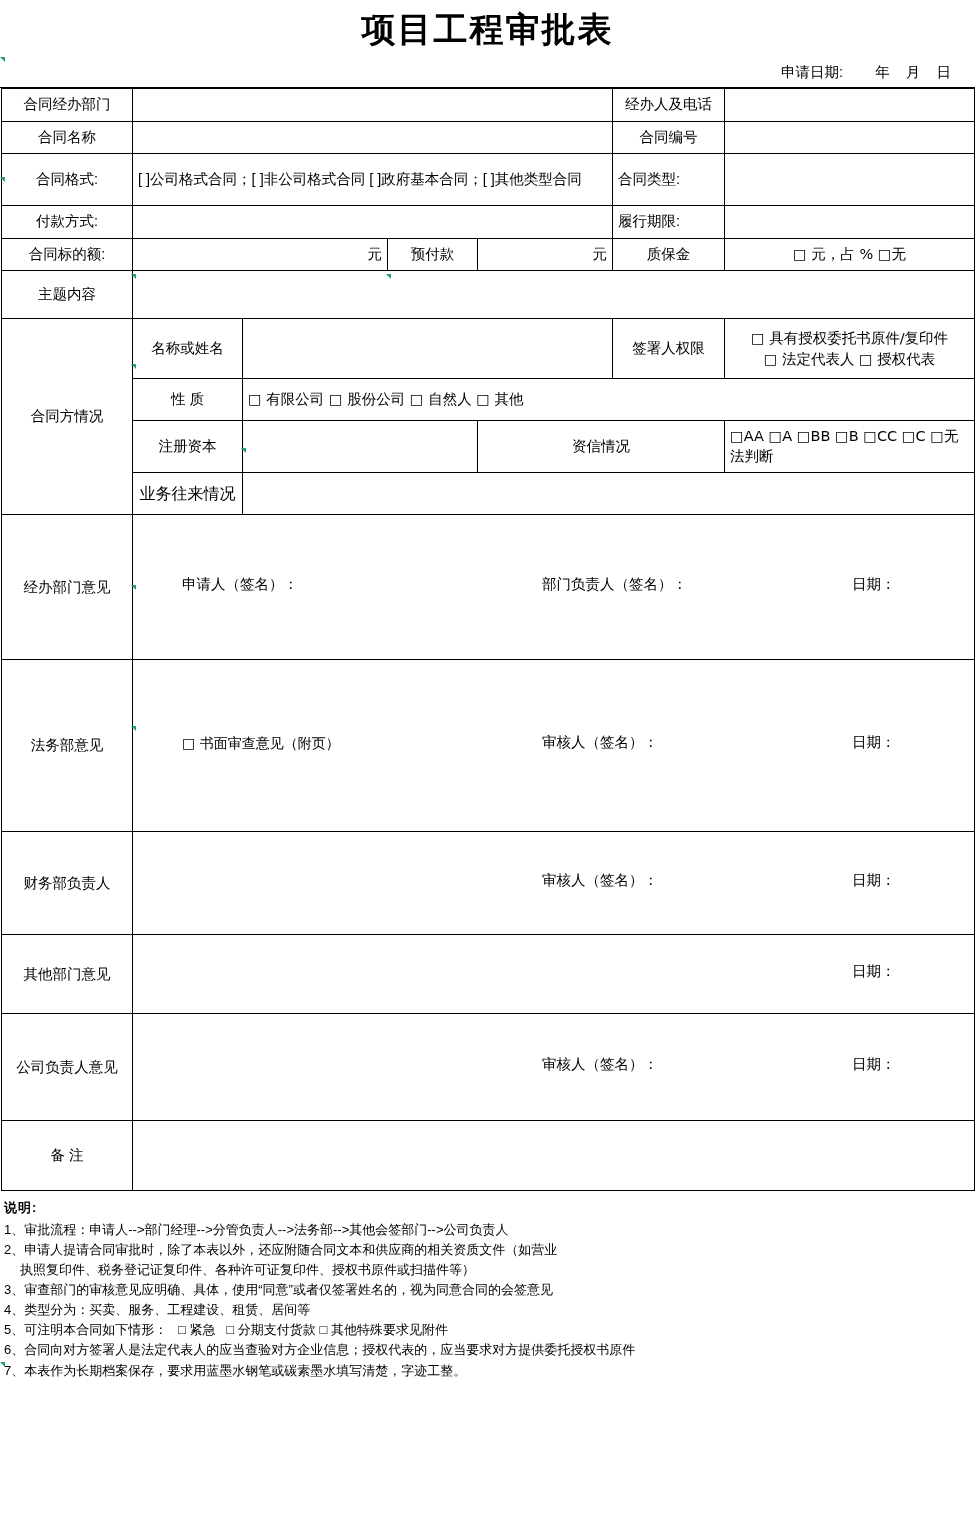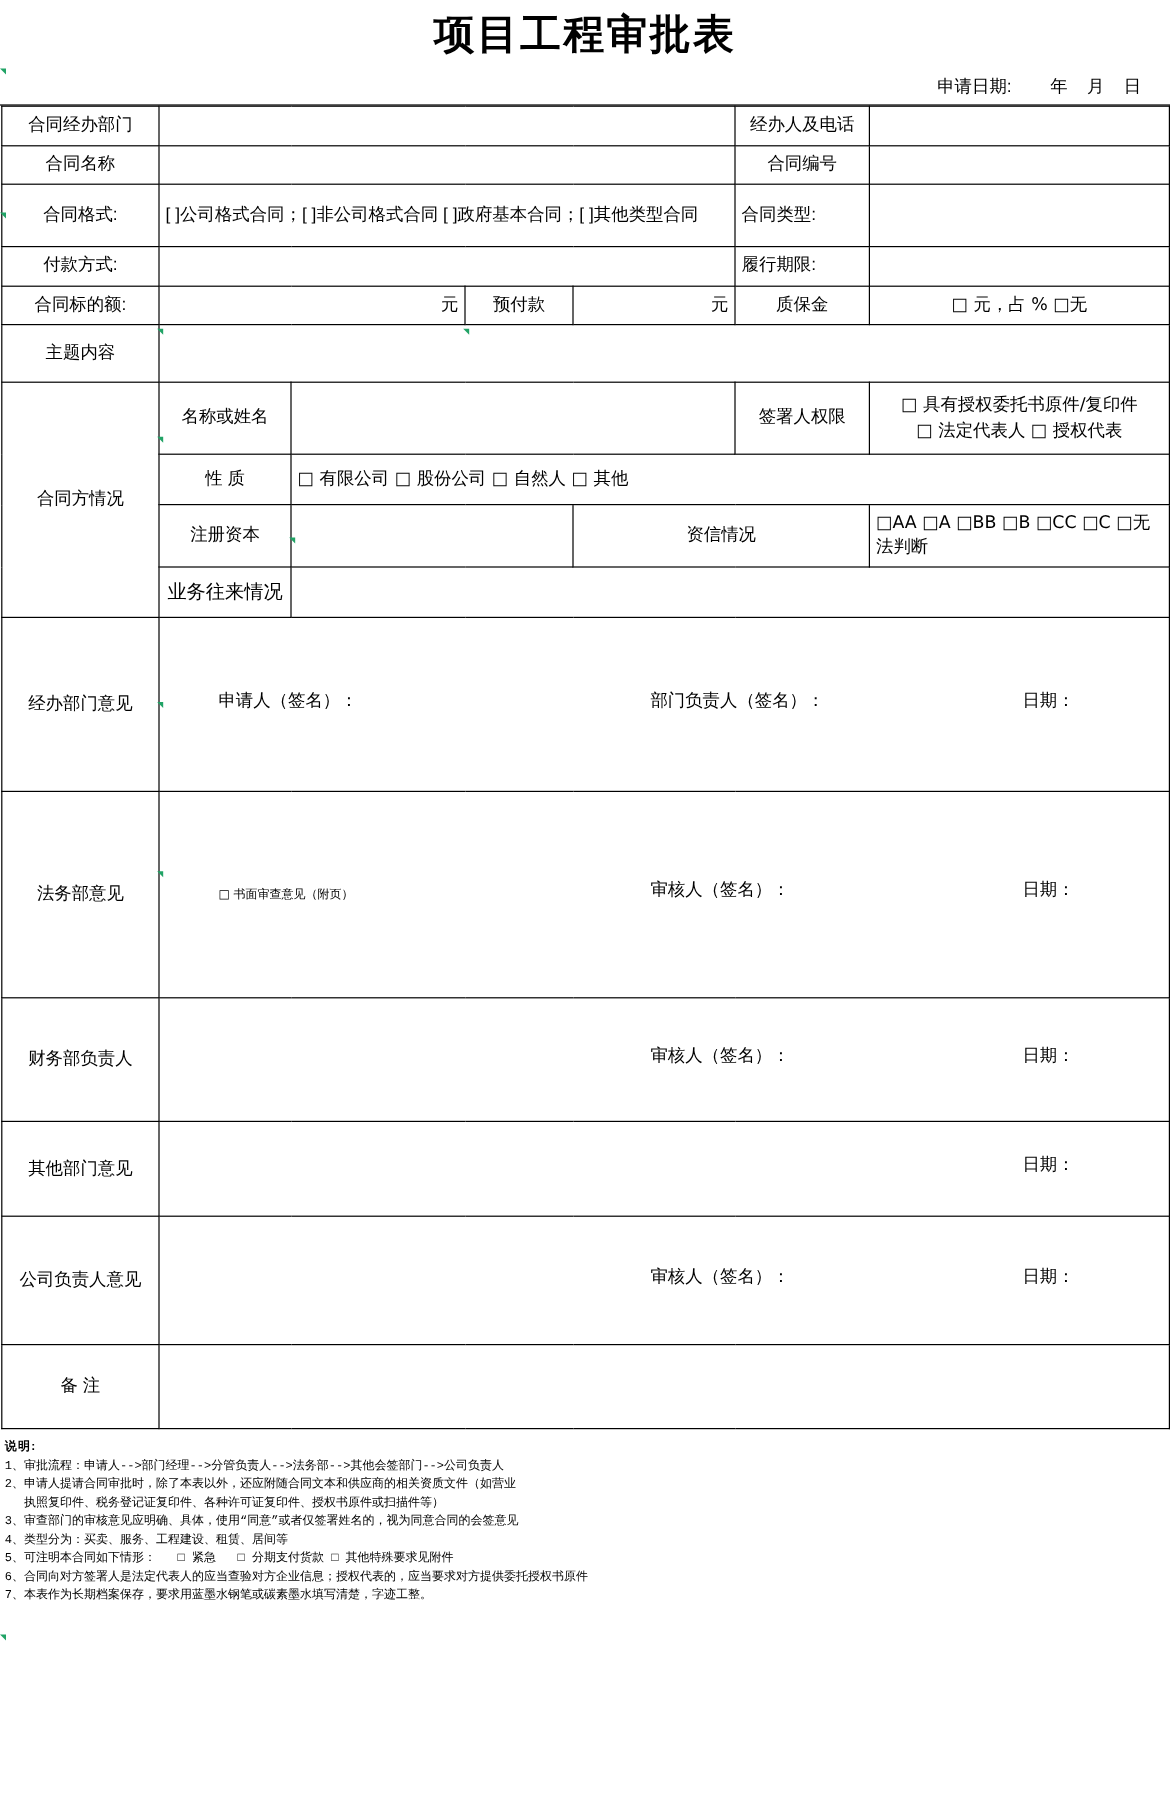--- a/index.html
+++ b/index.html
@@ -102,29 +102,29 @@
   }
   .sign-a { width: 360px; }
   .sign-b { width: 310px; }
   .sign-c { flex: 1; }
 
   .cbx { font-family: "DejaVu Sans", sans-serif; font-size: 13px; }
 
   
   .notes {
     padding: 7px 4px 0 4px;
-    font-size: 10px;
+    font-size: 13px;
     line-height: 1.55;
   }
   .notes .hd {
     font-weight: 700;
     letter-spacing: 1px;
     margin-bottom: 1px;
   }
-  .notes .ln { white-space: pre; font-family: Liberation Mono, monospace; }
+  .notes .ln { white-space: pre; }
   .notes .ln.indent { padding-left: 16px; }
 
   
   .mark {
     position: absolute;
     width: 0; height: 0;
     border-top: 5px solid #21a366;
     border-left: 5px solid transparent;
     pointer-events: none;
   }
@@ -230,21 +230,21 @@
             <span class="sign-b">部门负责人（签名）：</span>
             <span class="sign-c">日期：</span>
           </div>
         </td>
       </tr>
 
       <tr style="height:172px">
         <td class="lbl">法务部意见</td>
         <td class="opinion-cell" colspan="6">
           <div class="sign-row">
-            <span class="sign-a cbx" style="font-size:10px">□ 书面审查意见（附页）</span>
+            <span class="sign-a cbx" style="font-size:14px">□ 书面审查意见（附页）</span>
             <span class="sign-b">审核人（签名）：</span>
             <span class="sign-c">日期：</span>
           </div>
         </td>
       </tr>
 
       <tr style="height:103px">
         <td class="lbl">财务部负责人</td>
         <td class="opinion-cell" colspan="6">
           <div class="sign-row">

